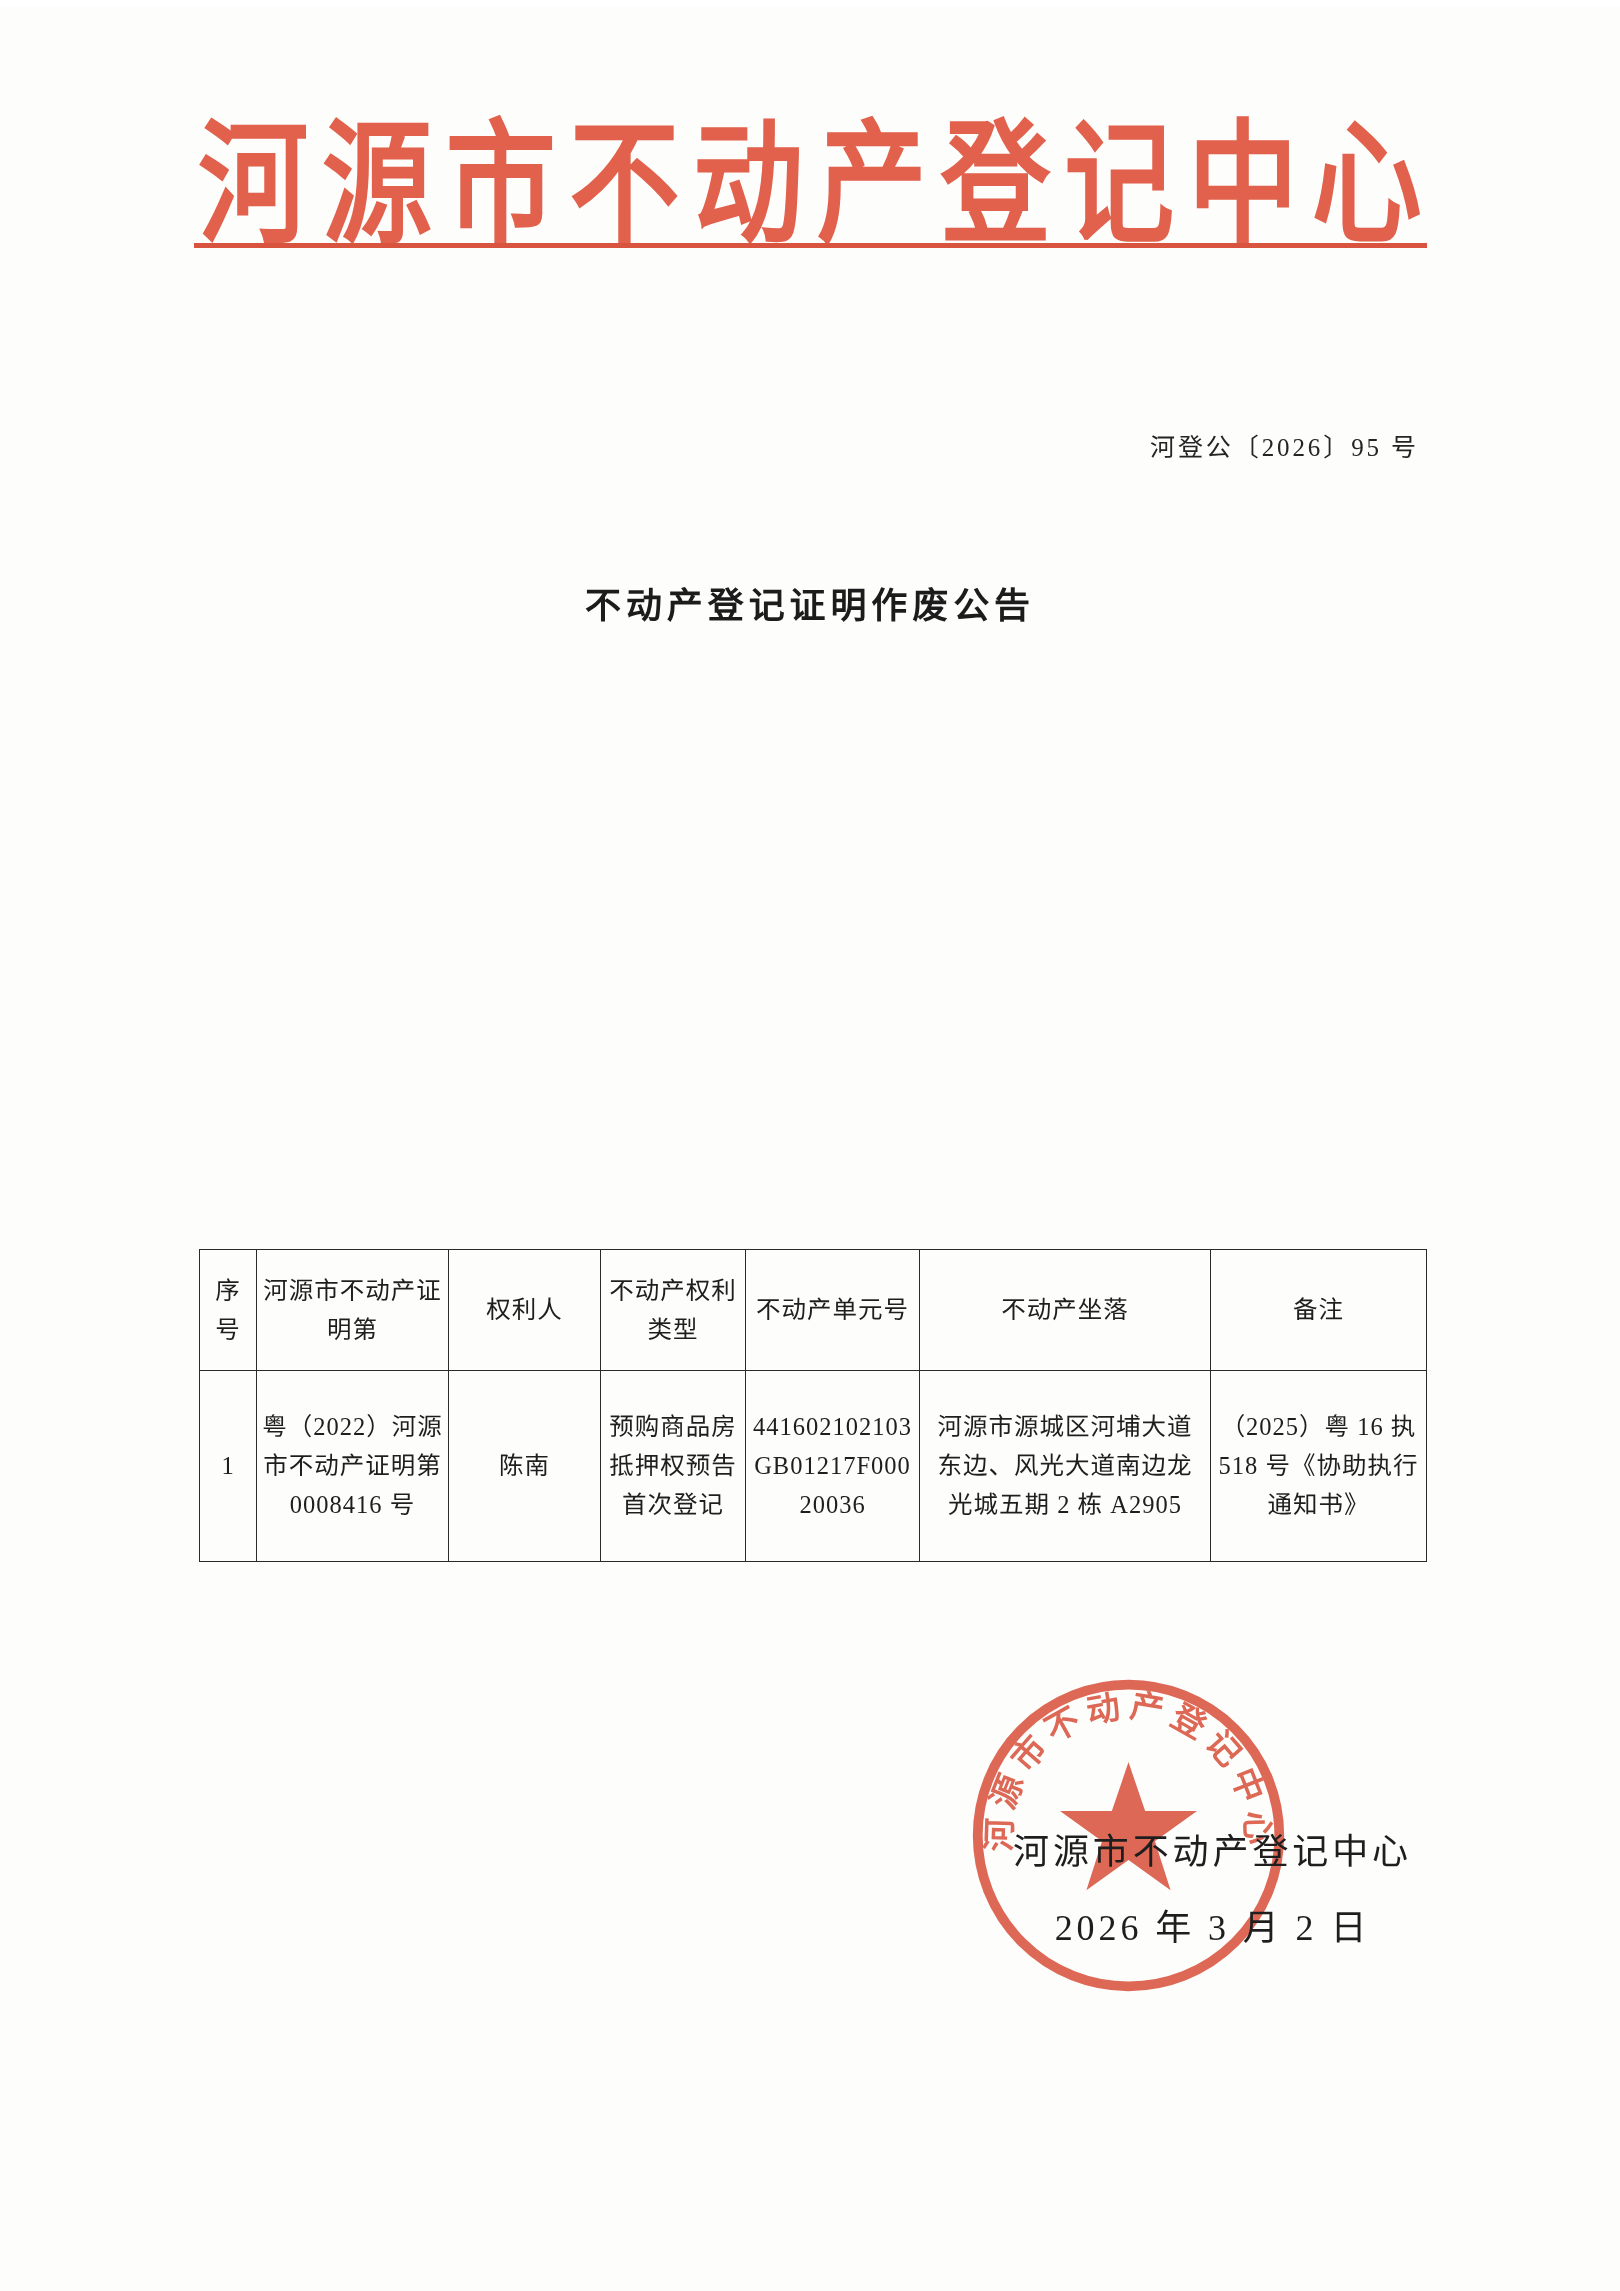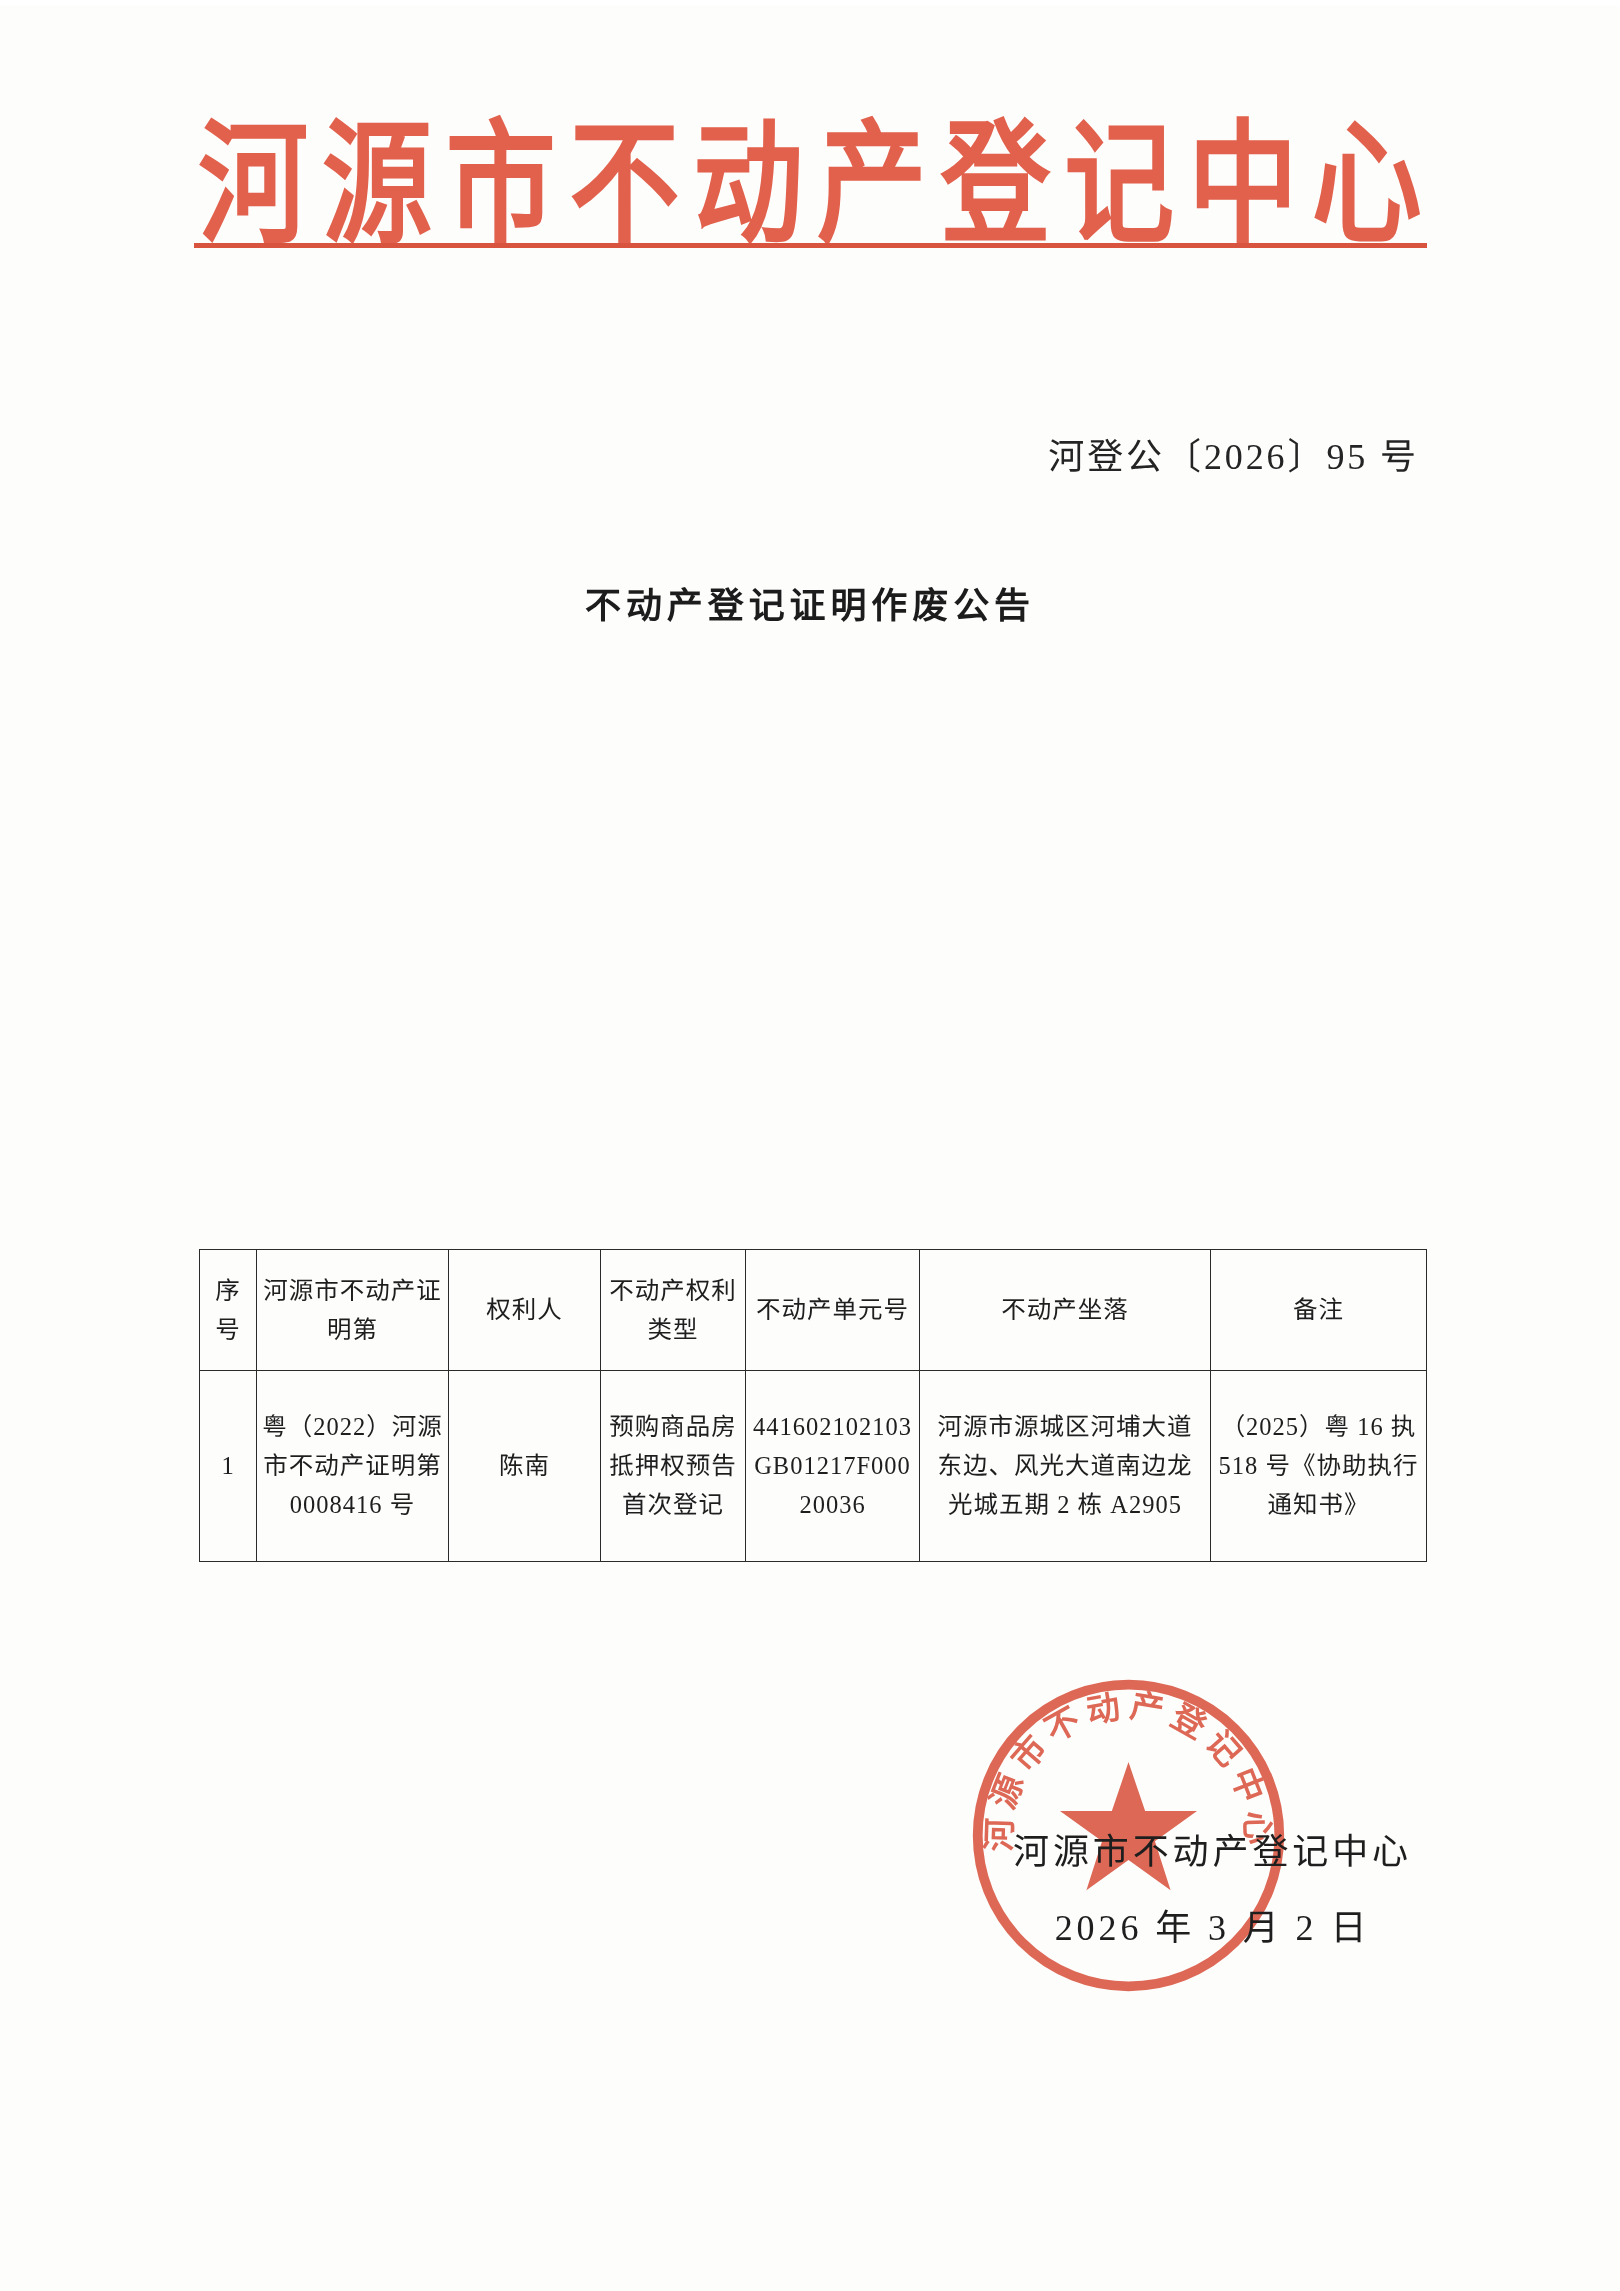--- a/index.html
+++ b/index.html
@@ -48,21 +48,21 @@
     width: 1233px;
     height: 4.9px;
     background: #d9543f;
   }
 
   
   .doc-number {
     position: absolute;
     right: 201px;
     top: 421px;
-    font-size: 36px;
+    font-size: 25px;
     letter-spacing: 2.9px;
     color: #242424;
     white-space: nowrap;
   }
 
   
   .doc-title {
     position: absolute;
     left: 0;
     top: 570px;

